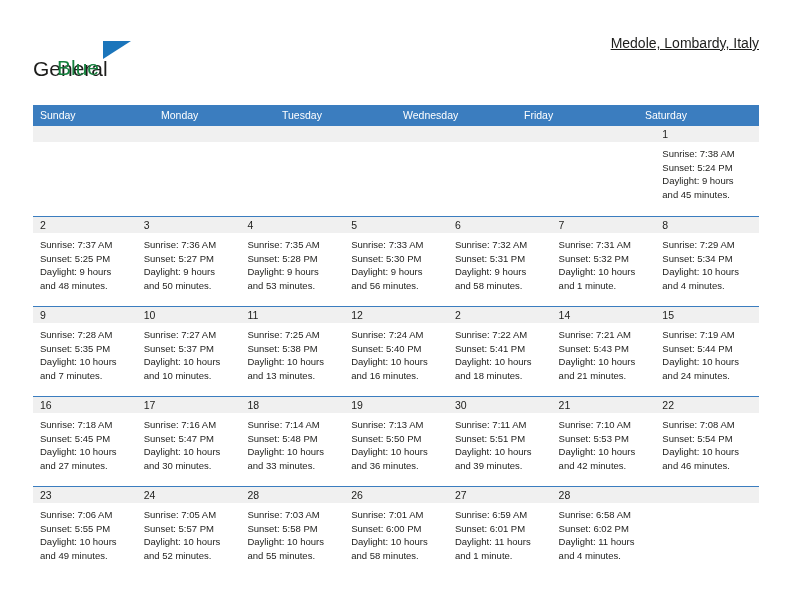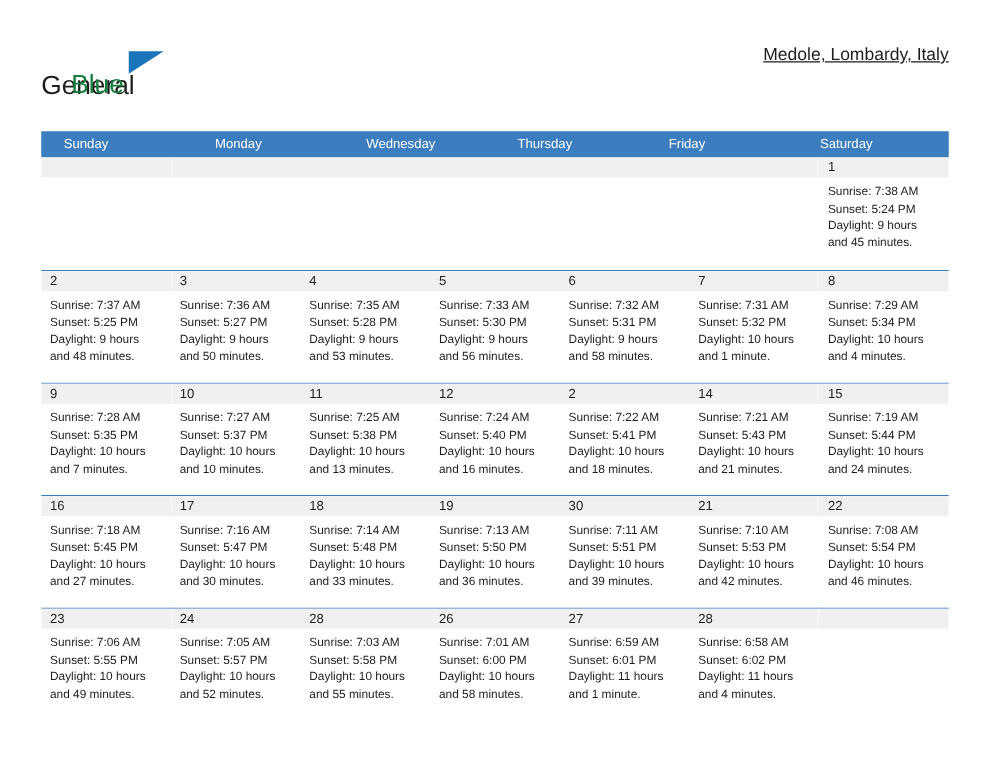--- a/index.html
+++ b/index.html
@@ -94,21 +94,21 @@
   .weekhead {
     display: flex;
     background: #3b7dbf;
     height: 21px;
   }
   .weekhead .wh {
     flex: 1 1 0;
     color: #ffffff;
     font-size: 10.5px;
     line-height: 21px;
-    padding-left: 18px;
+    padding-left: 7px;
     white-space: nowrap;
     overflow: hidden;
   }
   .weekrow {
     display: flex;
     height: 90px;
     border-top: 1px solid #3b7dbf;
   }
   .weekrow:first-of-type { border-top: none; }
   .daycell {
@@ -151,22 +151,22 @@
       <div class="cal-subtitle">Medole, Lombardy, Italy</div>
     </div>
 
   </div>
 
   <div class="calendar">
 
     <div class="weekhead">
       <div class="wh">Sunday</div>
       <div class="wh">Monday</div>
+      <div class="wh">Tuesday</div>
       <div class="wh">Wednesday</div>
-      <div class="wh">Thursday</div>
       <div class="wh">Friday</div>
       <div class="wh">Saturday</div>
     </div>
 
     <div id="weeks-container">
         <div class="weekrow">
           <div class="daycell empty">
             <div class="daystrip"></div>
           </div>
           <div class="daycell empty">

